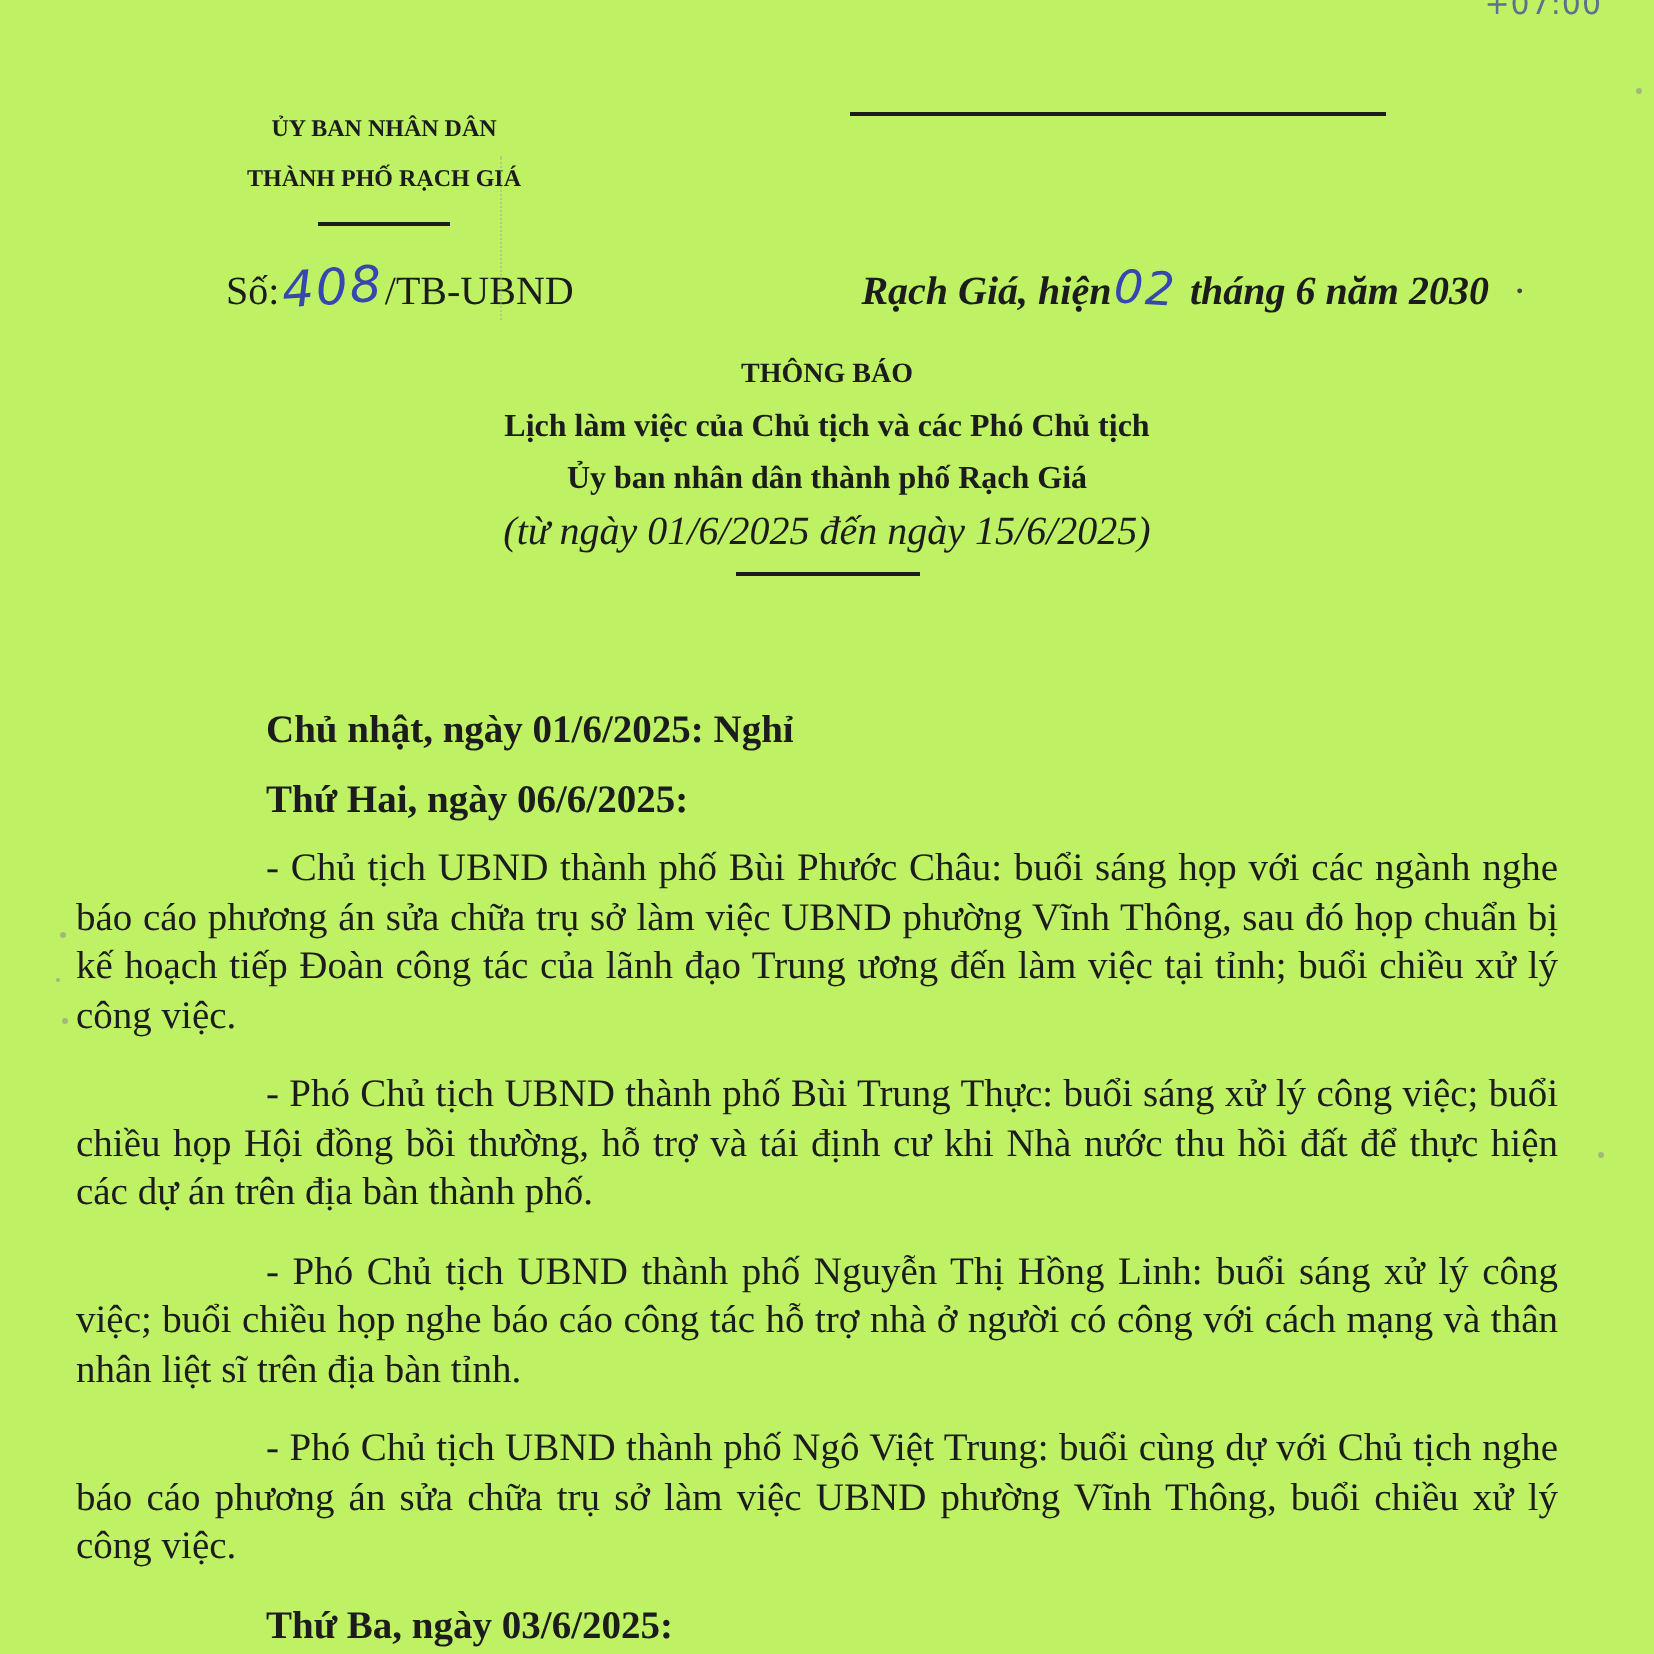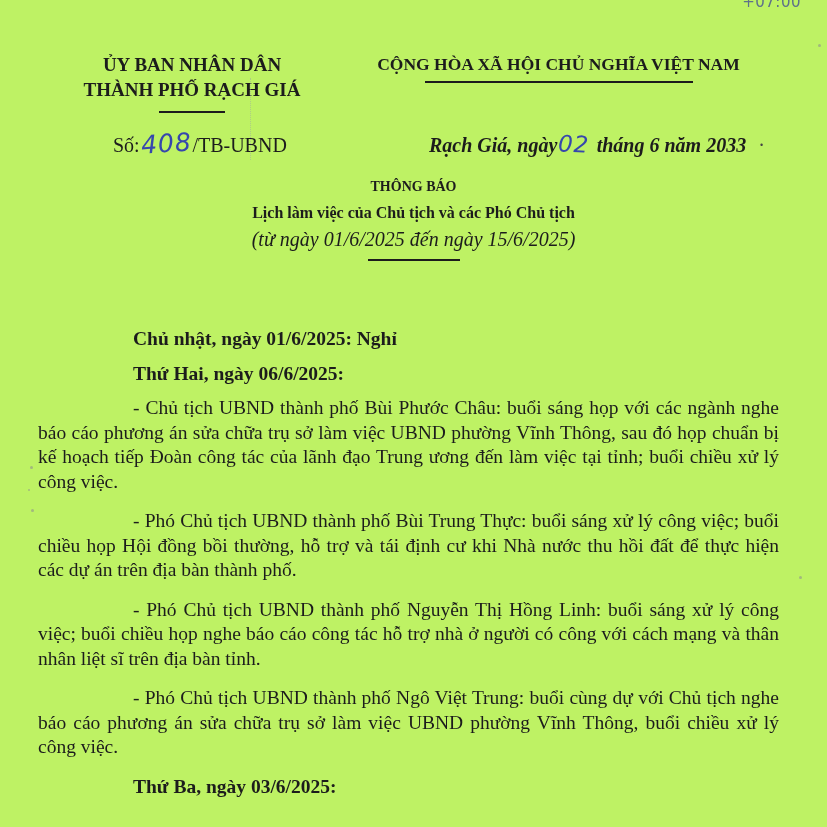--- a/index.html
+++ b/index.html
@@ -15,21 +15,21 @@
   }
   
   .timestamp{
     position:absolute;top:-7px;right:26px;
     font-family:"DejaVu Sans","Liberation Sans",sans-serif;
     font-size:15px;color:#5e718a;letter-spacing:.5px;
   }
   
   .header-row{display:flex;margin-top:52px;}
   .org-block{margin-left:72px;width:240px;text-align:center;
-    font-weight:700;font-size:19px;line-height:25px;}
+    font-weight:700;font-size:12px;line-height:25px;}
   .org-underline{width:66px;border-top:2px solid #1c1c1c;margin:9px auto 0;}
   .national-block{flex:1;margin-left:36px;margin-right:58px;text-align:center;}
   .national-line1{font-weight:700;font-size:17.5px;line-height:25px;}
   .national-line2{font-weight:700;font-size:18.5px;line-height:27px;}
   .national-underline{width:268px;border-top:2px solid #1c1c1c;margin:4px auto 0;}
   
   .ref-row{display:flex;align-items:baseline;margin-top:18px;}
   .doc-number{margin-left:113px;font-size:20px;white-space:nowrap;}
   .date-line{flex:1;margin-left:110px;margin-right:30px;text-align:center;
     font-style:italic;font-weight:700;font-size:20px;white-space:nowrap;}
@@ -64,33 +64,33 @@
 
   <div class="timestamp">+07:00</div>
 
   <div class="header-row">
     <div class="org-block">
       <div>ỦY BAN NHÂN DÂN</div>
       <div>THÀNH PHỐ RẠCH GIÁ</div>
       <div class="org-underline"></div>
     </div>
     <div class="national-block">
-      <div class="national-line1">CỘNG HÒA XÃ HỘI CHỦ NGHĨA VIỆT NAM</div>
       <div class="national-underline"></div>
     </div>
   </div>
 
   <div class="ref-row">
     <div class="doc-number"><span>Số:</span><span class="hand hand-number">408</span><span>/TB-UBND</span></div>
-    <div class="date-line"><span>Rạch Giá, ngày</span><span class="hand hand-day">02</span><span> tháng 6 năm 2033</span><span class="trail-dot">·</span></div>
+    <div class="date-line"><span>Rạch Giá, hiện</span><span class="hand hand-day">02</span><span> tháng 6 năm 2030</span><span class="trail-dot">·</span></div>
   </div>
 
   <div class="title-block">
     <div class="title-main">THÔNG BÁO</div>
     <div class="title-sub">Lịch làm việc của Chủ tịch và các Phó Chủ tịch</div>
+    <div class="title-sub">Ủy ban nhân dân thành phố Rạch Giá</div>
     <div class="title-range">(từ ngày 01/6/2025 đến ngày 15/6/2025)</div>
     <div class="title-underline"></div>
   </div>
 
   <div class="body-block">
     <p class="heading">Chủ nhật, ngày 01/6/2025: Nghỉ</p>
     <p class="heading">Thứ Hai, ngày 06/6/2025:</p>
     <p class="normal">- Chủ tịch UBND thành phố Bùi Phước Châu: buổi sáng họp với các ngành nghe báo cáo phương án sửa chữa trụ sở làm việc UBND phường Vĩnh Thông, sau đó họp chuẩn bị kế hoạch tiếp Đoàn công tác của lãnh đạo Trung ương đến làm việc tại tỉnh; buổi chiều xử lý công việc.</p>
     <p class="normal">- Phó Chủ tịch UBND thành phố Bùi Trung Thực: buổi sáng xử lý công việc; buổi chiều họp Hội đồng bồi thường, hỗ trợ và tái định cư khi Nhà nước thu hồi đất để thực hiện các dự án trên địa bàn thành phố.</p>
     <p class="normal">- Phó Chủ tịch UBND thành phố Nguyễn Thị Hồng Linh: buổi sáng xử lý công việc; buổi chiều họp nghe báo cáo công tác hỗ trợ nhà ở người có công với cách mạng và thân nhân liệt sĩ trên địa bàn tỉnh.</p>

